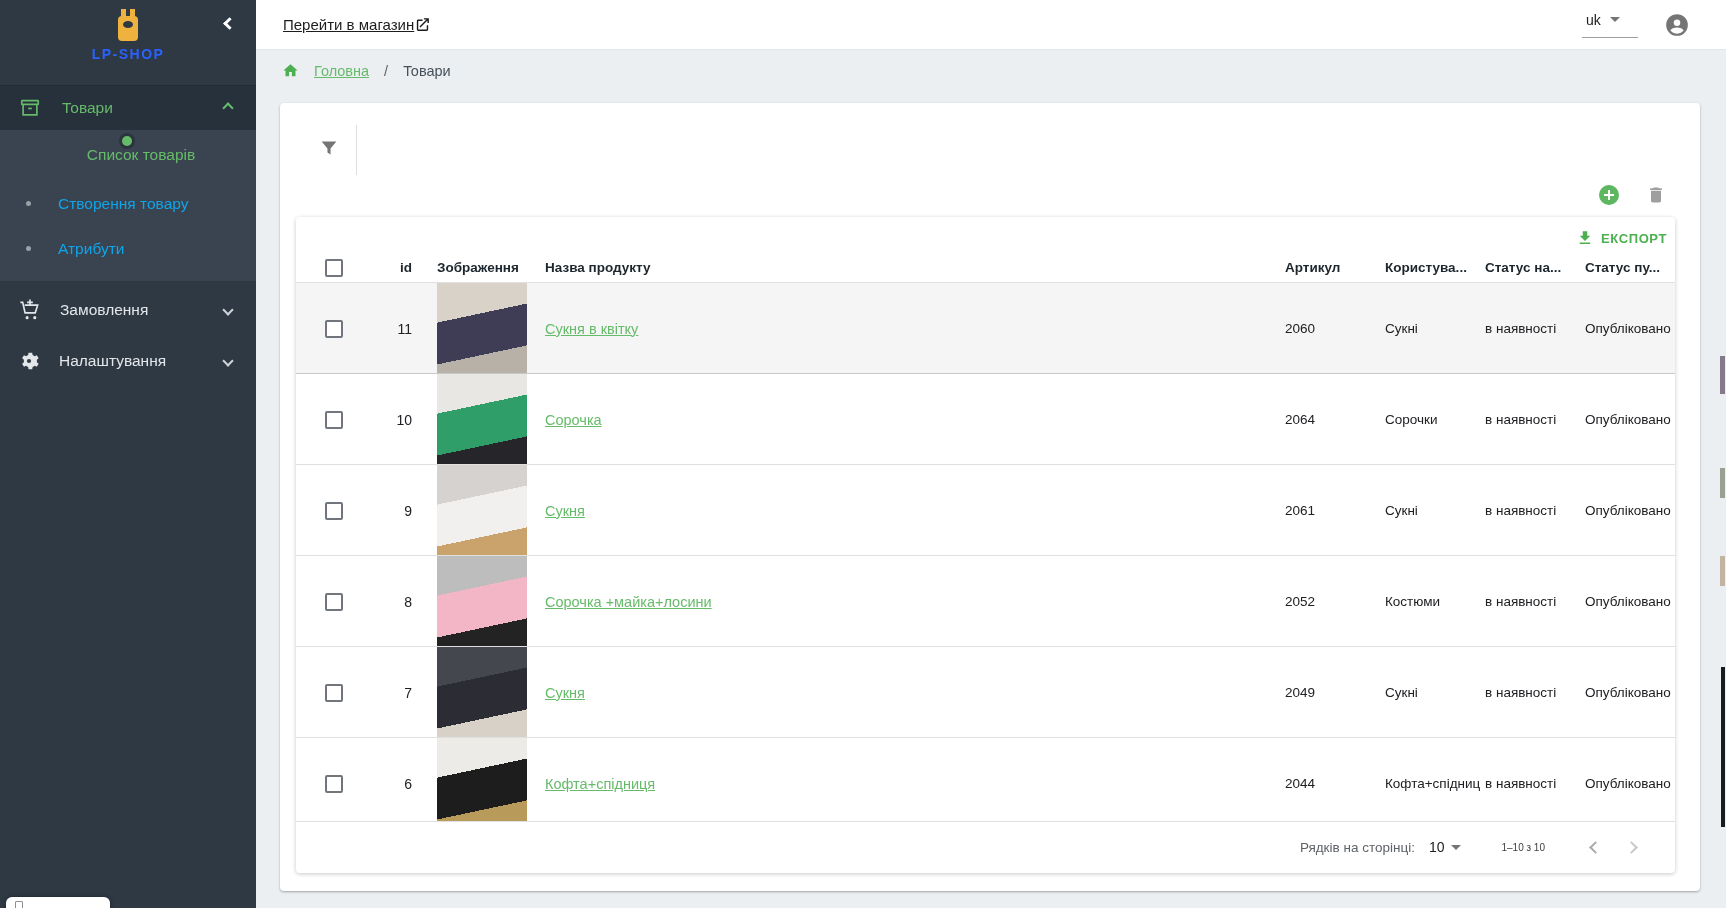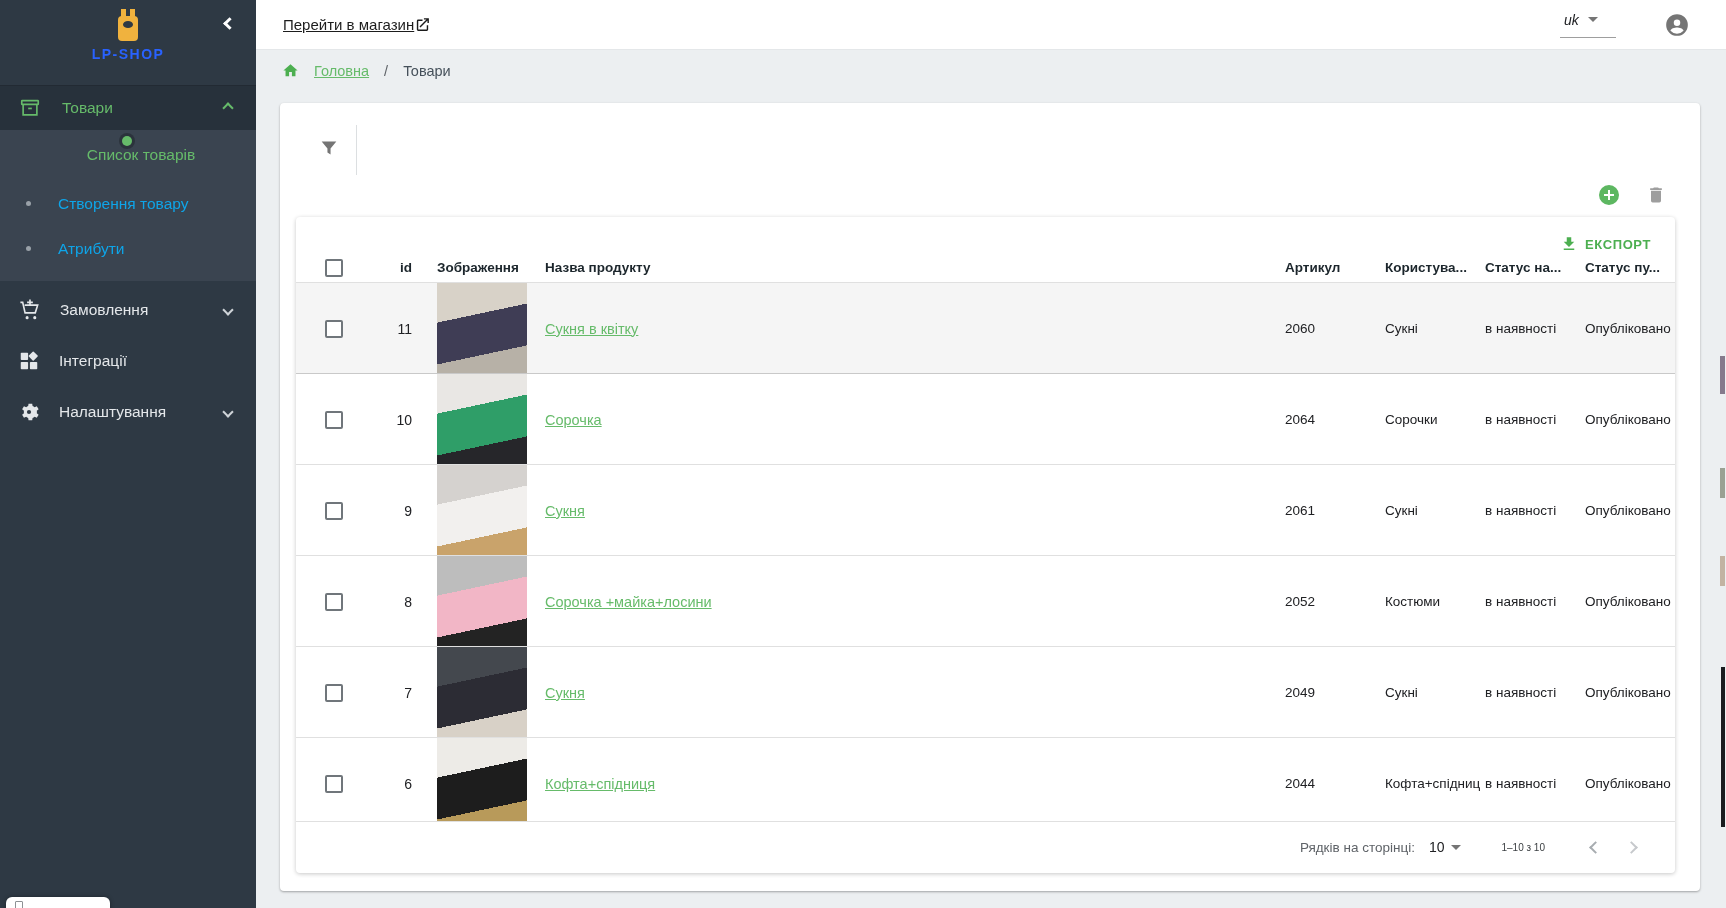--- a/index.html
+++ b/index.html
@@ -32,21 +32,21 @@
   .sub-item.selected{color:#66bb6a;flex-direction:column;}
   .sub-item.selected .bullet{width:10px;height:10px;background:#66bb6a;box-shadow:0 0 0 3px rgba(0,0,0,0.25);margin-left:-3px;margin-right:25px;}
   .side-item{height:45px;display:flex;align-items:center;padding:0 24px 0 18px;color:#e4e7ea;font-size:15.5px;cursor:pointer;margin-top:6px;}
   .side-item .s-label{margin-left:19px;flex:1;}
   .side-item .chev{color:#cfd4d9;}
 
   
   .main{position:absolute;left:256px;top:0;width:1470px;height:908px;}
   .topbar{height:50px;background:#fff;display:flex;align-items:center;justify-content:space-between;padding:0 36px 0 27px;border-bottom:1px solid #e4e7e9;}
   .shop-link{display:flex;align-items:center;font-size:15px;color:#1d1d1d;text-decoration:underline;cursor:pointer;}
-  .top-right{display:flex;align-items:center;gap:48px;font-style:italic;}
+  .top-right{display:flex;align-items:center;gap:26px;}
   .lang-select{display:inline-block;cursor:pointer;}
   .lang-row{display:flex;align-items:center;gap:9px;font-size:14px;color:#202124;padding:0 4px 9px 4px;}
   .caret{width:0;height:0;border-left:5px solid transparent;border-right:5px solid transparent;border-top:5px solid #757575;}
   .lang-underline{height:1px;background:#9e9e9e;width:56px;}
   .avatar{width:26px;height:26px;cursor:pointer;}
 
   .breadcrumb{position:absolute;left:26px;top:62px;display:flex;align-items:center;gap:15px;font-size:14.5px;}
   .bc-home{cursor:pointer;display:flex;align-items:center;}
   .bc-link{color:#66bb6a;text-decoration:underline;cursor:pointer;}
   .bc-sep{color:#5f6368;}
@@ -54,21 +54,21 @@
 
   
   .paper{position:absolute;left:24px;top:103px;width:1420px;height:788px;background:#fff;border-radius:4px;box-shadow:0 1px 3px rgba(0,0,0,0.14),0 1px 2px rgba(0,0,0,0.2);}
   .filter-btn{position:absolute;left:38px;top:34px;width:22px;height:22px;cursor:pointer;}
   .filter-divider{position:absolute;left:76px;top:22px;width:1px;height:50px;background:#dcdfe1;}
   .add-btn{position:absolute;right:79px;top:80px;width:24px;height:24px;cursor:pointer;}
   .trash-btn{position:absolute;right:34px;top:82px;width:20px;height:20px;cursor:pointer;}
 
   
   .table-card{position:absolute;left:16px;top:114px;width:1379px;height:656px;background:#fff;border-radius:4px;box-shadow:0 1px 4px rgba(0,0,0,0.22);overflow:hidden;}
-  .export-row{height:36px;display:flex;align-items:flex-end;justify-content:flex-end;gap:7px;padding:6px 24px 0 0;}
+  .export-row{height:36px;display:flex;align-items:center;justify-content:flex-end;gap:7px;padding:6px 8px 0 0;}
   .export-btn{display:flex;align-items:center;gap:7px;color:#4caf50;font-size:13px;font-weight:bold;letter-spacing:0.6px;cursor:pointer;}
   .trow{display:grid;grid-template-columns:62px 54px 25px 90px 18px 740px 100px 100px 100px 90px;align-items:center;}
   .thead{height:30px;border-bottom:1px solid #e0e0e0;font-size:13.5px;font-weight:bold;color:#1c262c;}
   .thead .col{white-space:nowrap;}
   .col-id{text-align:right;}
   .checkbox{width:18px;height:18px;border:2px solid #70767b;border-radius:2px;background:#fff;margin-left:29px;cursor:pointer;}
   .row{height:91px;border-bottom:1px solid #e0e0e0;overflow:hidden;background:#fff;}
   .row.highlight{background:#f5f5f5;border-bottom-color:#c9c9c9;}
   .row.last{height:83px;border-bottom:none;}
   .cell{font-size:13.5px;color:#202124;white-space:nowrap;overflow:hidden;}
@@ -140,29 +140,20 @@
     <svg width="23" height="23" viewBox="0 0 24 24" fill="none" stroke="#e4e7ea" stroke-width="1.7">
       <circle cx="9.5" cy="20.5" r="1.6" fill="#e4e7ea" stroke="none"></circle>
       <circle cx="17.5" cy="20.5" r="1.6" fill="#e4e7ea" stroke="none"></circle>
       <path d="M2.5 4.5 h2.4 l2.5 11 h10.6 l2.5 -8 H7"></path>
       <path d="M12.5 1.5 v6 M9.5 4.5 h6"></path>
     </svg>
     <span class="s-label">Замовлення</span>
     <span class="chev down"></span>
   </div>
 
-  <div class="side-item">
-    <svg width="22" height="22" viewBox="0 0 24 24" fill="#e4e7ea">
-      <rect x="3" y="3" width="8" height="8" rx="0.8"></rect>
-      <rect x="3" y="13" width="8" height="8" rx="0.8"></rect>
-      <rect x="13" y="13" width="8" height="8" rx="0.8"></rect>
-      <rect x="12.8" y="2.8" width="7.6" height="7.6" rx="0.8" transform="rotate(45 16.6 6.6)"></rect>
-    </svg>
-    <span class="s-label">Інтеграції</span>
-  </div>
 
   <div class="side-item">
     <svg width="22" height="22" viewBox="0 0 24 24" fill="#e4e7ea">
       <path d="M12 8a4 4 0 1 0 0 8 4 4 0 0 0 0-8zm8.6 4c0-.5 0-.9-.1-1.3l2-1.6-2-3.4-2.4 1a7 7 0 0 0-2.2-1.3L15.5 3h-4l-.4 2.4a7 7 0 0 0-2.2 1.3l-2.4-1-2 3.4 2 1.6c-.1.4-.1.8-.1 1.3s0 .9.1 1.3l-2 1.6 2 3.4 2.4-1c.7.5 1.4 1 2.2 1.3l.4 2.4h4l.4-2.4a7 7 0 0 0 2.2-1.3l2.4 1 2-3.4-2-1.6c.1-.4.1-.8.1-1.3z"></path>
       <circle cx="12" cy="12" r="2.3" fill="#2e3944"></circle>
     </svg>
     <span class="s-label">Налаштування</span>
     <span class="chev down"></span>
   </div>
 </div>

